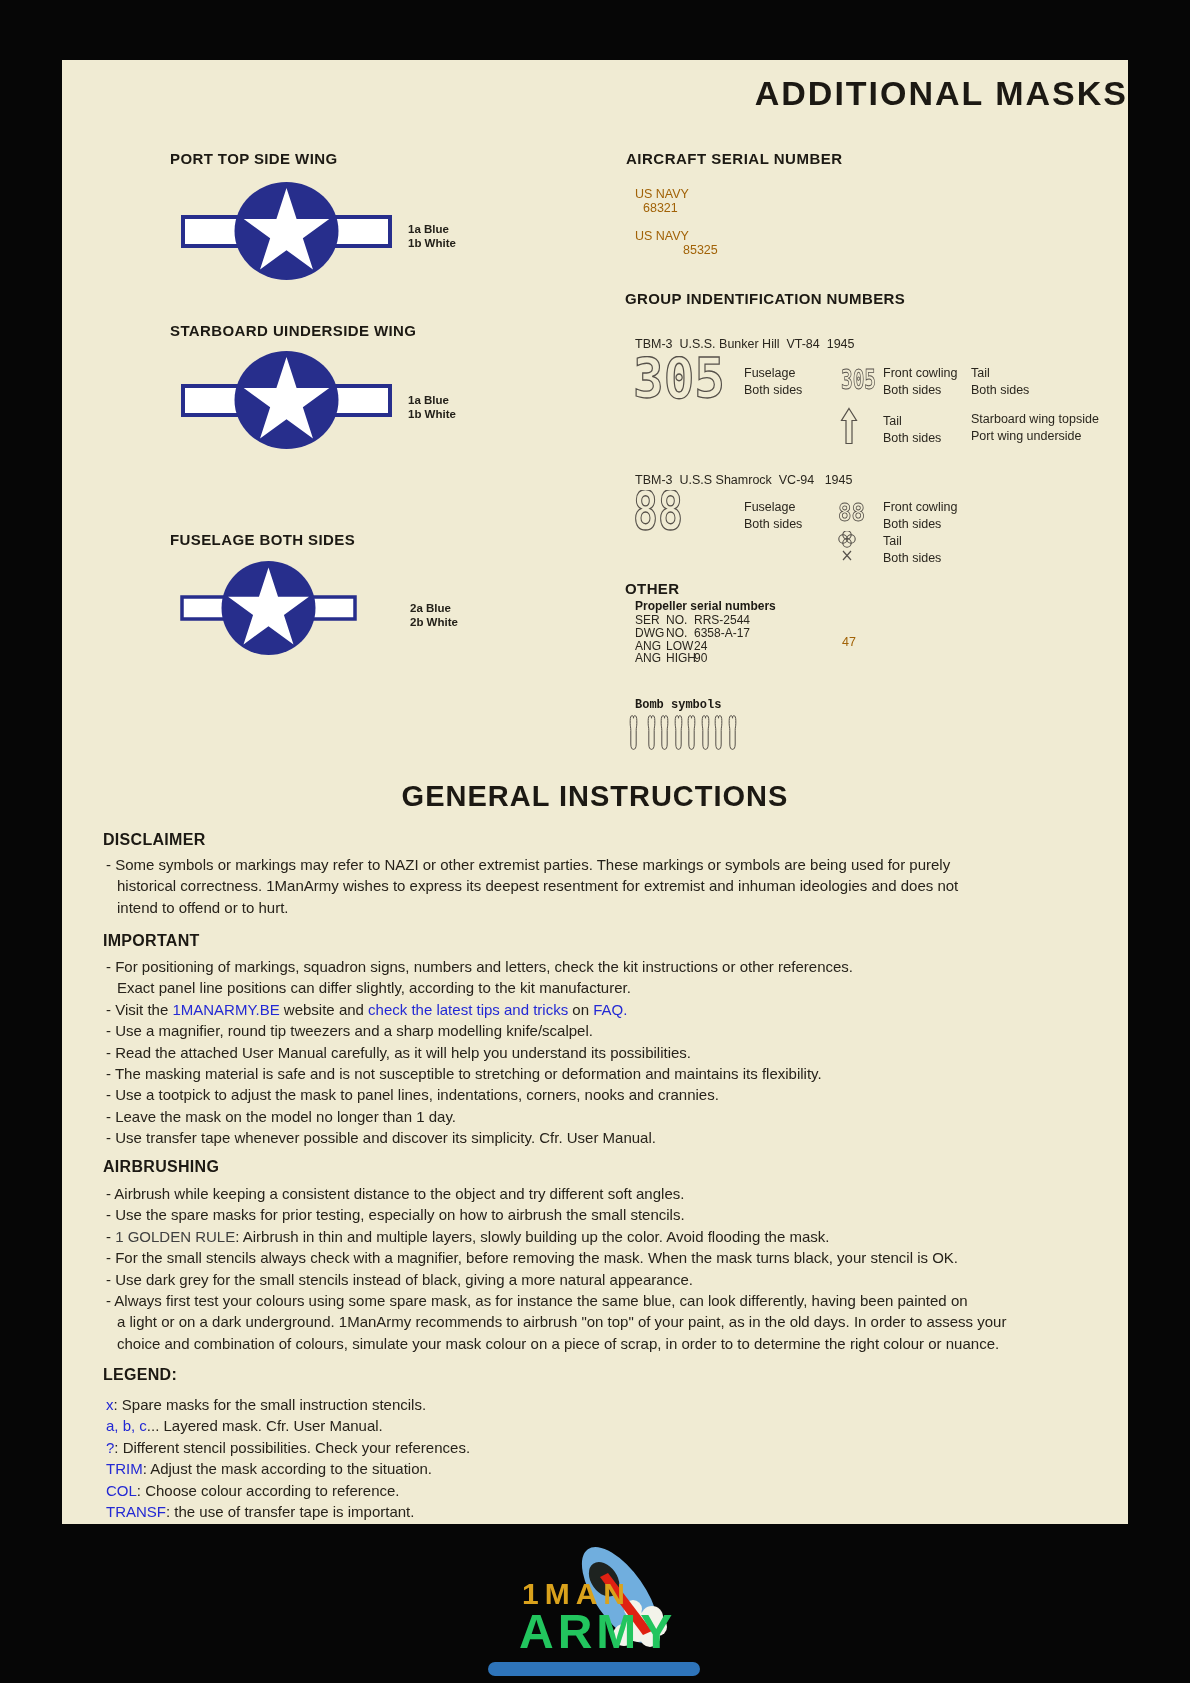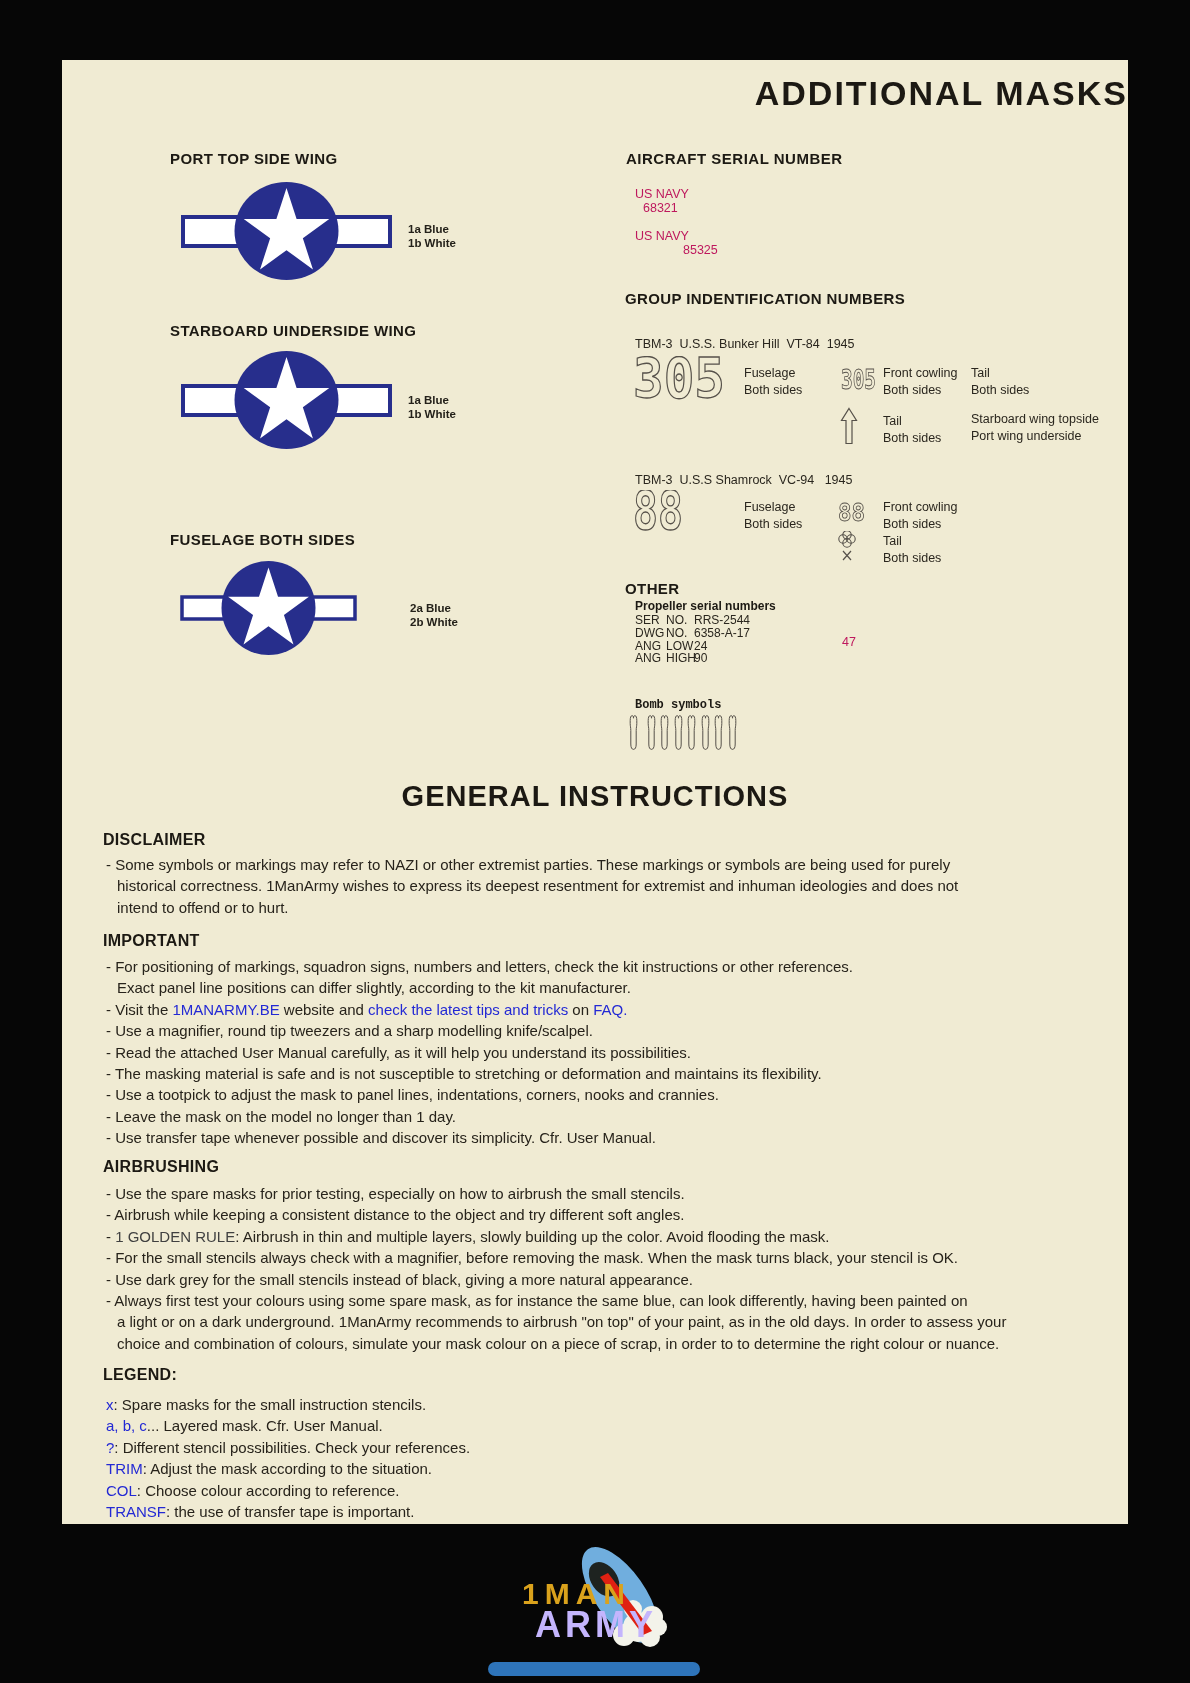--- a/index.html
+++ b/index.html
@@ -4,35 +4,35 @@
 <style>
   html,body{margin:0;padding:0;}
   body{width:1190px;height:1683px;background:#060606;position:relative;font-family:"Liberation Sans",sans-serif;color:#2a261e;}
   .sheet{position:absolute;left:62px;top:60px;width:1066px;height:1464px;background:#f0ebd3;}
   .abs{position:absolute;}
   .doc-title{width:100%;text-align:right;font-size:34px;font-weight:700;letter-spacing:2px;color:#1c1913;}
   .sec-title{font-size:15px;font-weight:700;letter-spacing:.4px;color:#1c1913;white-space:nowrap;}
   .sub-bold{font-size:12px;font-weight:700;color:#1c1913;white-space:nowrap;}
   .lbl{font-size:11.5px;font-weight:700;line-height:14px;color:#24211a;white-space:nowrap;}
   .cap{font-size:12.5px;font-weight:500;line-height:17px;color:#2a261e;white-space:nowrap;}
-  .plain{font-size:12.5px;font-weight:500;color:#be185d;white-space:pre;}
+  .plain{font-size:12.5px;font-weight:500;color:#a16207;white-space:pre;}
   .tbm-head{font-size:12.5px;font-weight:500;color:#2a261e;white-space:pre;}
   .gi-title{width:100%;text-align:center;font-size:29px;font-weight:700;letter-spacing:1px;color:#1c1913;}
   .block-head{font-size:16px;font-weight:700;letter-spacing:.3px;color:#1c1913;}
   .tline{font-size:15px;line-height:21.4px;white-space:pre;color:#27231b;}
   .tline .link{color:#2329d4;}
   .tline .red{color:#404040;}
   .cont{padding-left:11px;}
   .prow{font-size:12px;font-weight:500;line-height:12.8px;white-space:nowrap;color:#2a261e;}
   .prow .pc1{display:inline-block;width:31px;}
   .prow .pc2{display:inline-block;width:28px;}
   .bombrow svg{margin-right:2.5px;}
   .stencil-num{font-family:"DejaVu Sans Mono",monospace;font-weight:700;}
   .logo-line1{font-size:30px;font-weight:800;letter-spacing:6px;color:#daa21c;}
-  .logo-line2{font-size:36px;font-weight:800;letter-spacing:4px;color:#c4b5fd;margin-left:16px;}
+  .logo-line2{font-size:48px;font-weight:800;letter-spacing:4px;color:#22c55e;}
   .bottom-bar{background:#2e74ba;border-radius:7px;}
 </style>
 </head>
 <body>
 
 <div class="sheet">
 
   <div class="abs doc-title" style="top:14px;left:0;">ADDITIONAL MASKS</div>
 
   <div class="abs sec-title" style="left:108px;top:90px;">PORT TOP SIDE WING</div>
@@ -182,22 +182,22 @@
       <div class="tline"><span>- Use a magnifier, round tip tweezers and a sharp modelling knife/scalpel.</span></div>
       <div class="tline"><span>- Read the attached User Manual carefully, as it will help you understand its possibilities.</span></div>
       <div class="tline"><span>- The masking material is safe and is not susceptible to stretching or deformation and maintains its flexibility.</span></div>
       <div class="tline"><span>- Use a tootpick to adjust the mask to panel lines, indentations, corners, nooks and crannies.</span></div>
       <div class="tline"><span>- Leave the mask on the model no longer than 1 day.</span></div>
       <div class="tline"><span>- Use transfer tape whenever possible and discover its simplicity. Cfr. User Manual.</span></div>
     </div>
 
   <div class="abs block-head" style="left:41px;top:1098px;">AIRBRUSHING</div>
   <div class="abs" style="left:44px;top:1123px;">
+      <div class="tline"><span>- Airbrush while keeping a consistent distance to the object and try different soft angles.</span></div>
       <div class="tline"><span>- Use the spare masks for prior testing, especially on how to airbrush the small stencils.</span></div>
-      <div class="tline"><span>- Airbrush while keeping a consistent distance to the object and try different soft angles.</span></div>
       <div class="tline"><span>- </span><span class="red">1 GOLDEN RULE</span><span>: Airbrush in thin and multiple layers, slowly building up the color. Avoid flooding the mask.</span></div>
       <div class="tline"><span>- For the small stencils always check with a magnifier, before removing the mask. When the mask turns black, your stencil is OK.</span></div>
       <div class="tline"><span>- Use dark grey for the small stencils instead of black, giving a more natural appearance.</span></div>
       <div class="tline"><span>- Always first test your colours using some spare mask, as for instance the same blue, can look differently, having been painted on</span></div>
       <div class="tline cont"><span>a light or on a dark underground. 1ManArmy recommends to airbrush "on top" of your paint, as in the old days. In order to assess your</span></div>
       <div class="tline cont"><span>choice and combination of colours, simulate your mask colour on a piece of scrap, in order to to determine the right colour or nuance.</span></div>
     </div>
 
   <div class="abs block-head" style="left:41px;top:1306px;">LEGEND:</div>
   <div class="abs" style="left:44px;top:1334px;">

